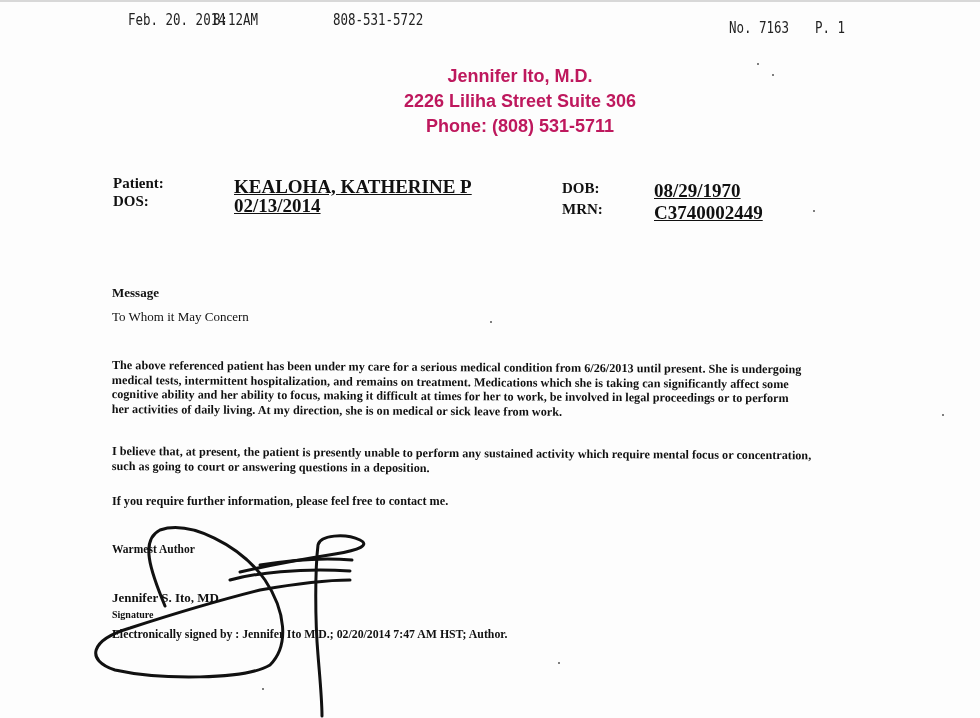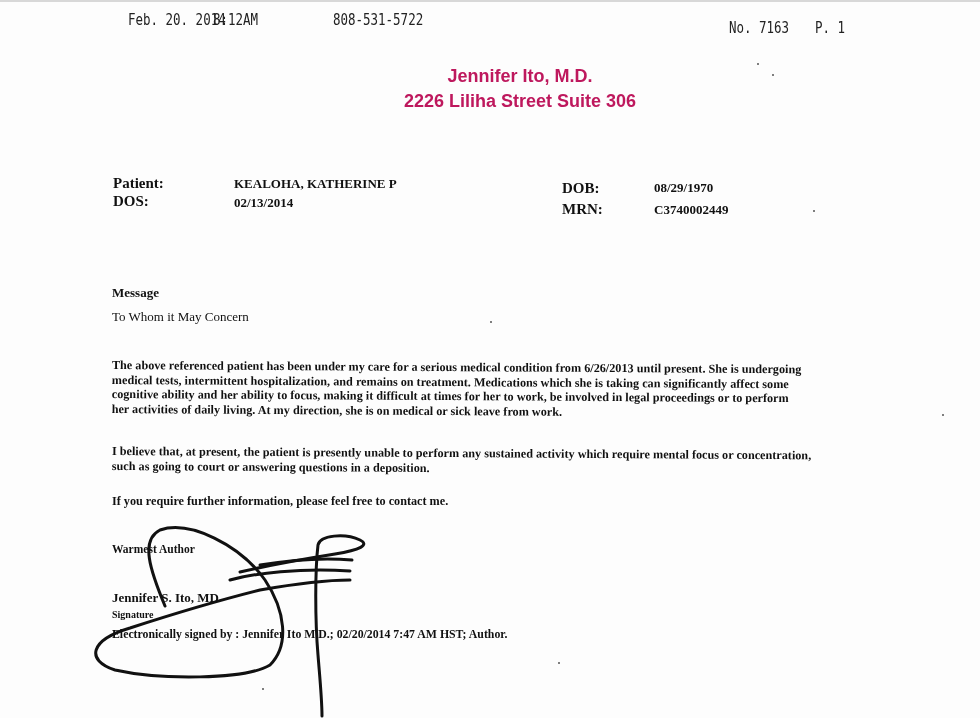--- a/index.html
+++ b/index.html
@@ -12,39 +12,40 @@
   .fax {
     position:absolute; top:10px; font-family:"DejaVu Sans Mono","Liberation Mono",monospace;
     font-size:16px; letter-spacing:0px; color:#222; transform:scaleX(0.78); transform-origin:left top;
   }
   .header {
     position:absolute; left:370px; top:64px; width:300px; text-align:center;
     font-family:"Liberation Sans","DejaVu Sans",sans-serif; font-weight:bold; color:#be185d;
   }
   .header div { font-size:18px; line-height:25px; white-space:nowrap; }
   .lbl, .val { position:absolute; font-weight:bold; font-size:15px; }
-  .val { font-size:13px; }
+  .val { font-size:19px;text-decoration:underline; }
   .p { position:absolute; left:112px; font-size:12.2px; font-weight:bold; line-height:14.5px; white-space:nowrap; }
   .sig { position:absolute; left:0; top:0; width:980px; height:718px; pointer-events:none; }
   .speck { position:absolute; width:2px; height:2px; background:#555; border-radius:1px; }
 </style>
 </head>
 <body>
 
 <div class="topbar"></div>
 
 <div class="fax" style="left:128px;">Feb. 20. 2014</div>
 <div class="fax" style="left:213px;">8:12AM</div>
 <div class="fax" style="left:333px;">808-531-5722</div>
 <div class="fax" style="left:729px;top:18px;">No. 7163</div>
 <div class="fax" style="left:815px;top:18px;">P.  1</div>
 
 <div class="header">
   <div>Jennifer Ito, M.D.</div>
   <div>2226 Liliha Street Suite 306</div>
+  <div>Phone: (808) 531-5711</div>
 </div>
 
 <div class="lbl" style="left:113px;top:175px;">Patient:</div>
 <div class="val" style="left:234px;top:176px;">KEALOHA, KATHERINE P</div>
 <div class="lbl" style="left:113px;top:193px;">DOS:</div>
 <div class="val" style="left:234px;top:195px;">02/13/2014</div>
 <div class="lbl" style="left:562px;top:180px;">DOB:</div>
 <div class="val" style="left:654px;top:180px;">08/29/1970</div>
 <div class="lbl" style="left:562px;top:201px;">MRN:</div>
 <div class="val" style="left:654px;top:202px;">C3740002449</div>

